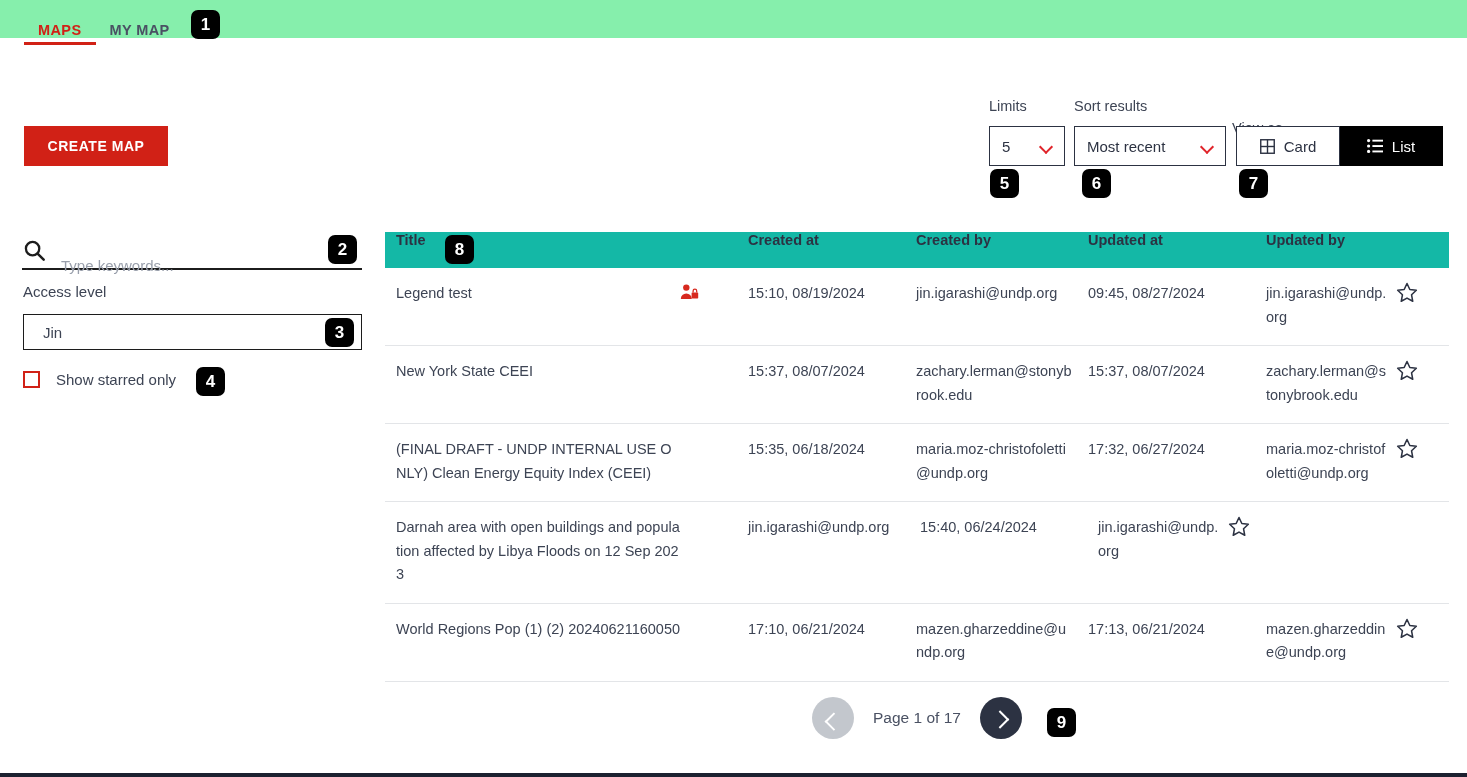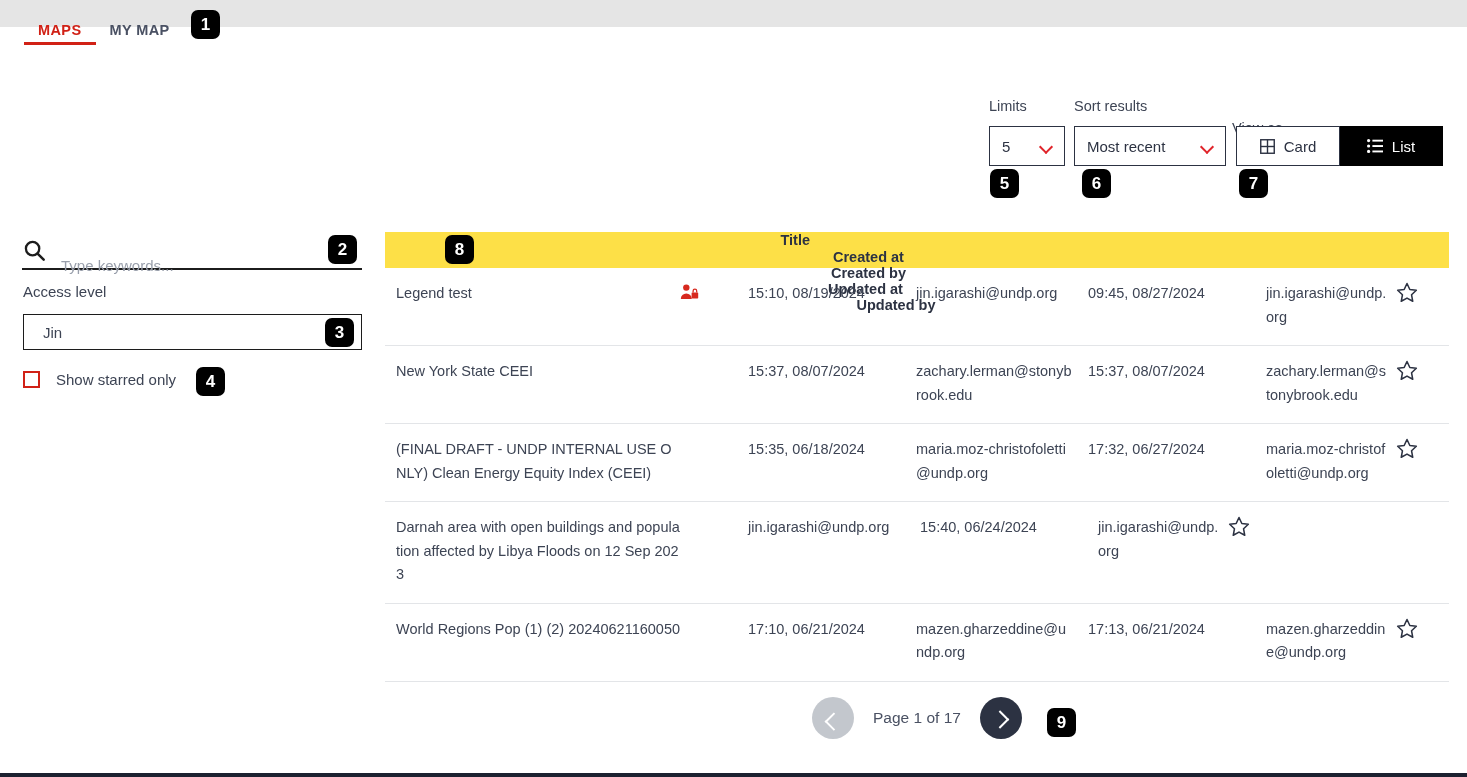--- a/index.html
+++ b/index.html
@@ -11,22 +11,22 @@
     font-family: "Liberation Sans", sans-serif;
     color: #2c3242;
     overflow: hidden;
   }
 
   .page { position: relative; width: 1467px; height: 777px; }
 
   
   .topbar {
     position: absolute; left: 0; top: 0;
-    width: 1467px; height: 27px;
-    background: #e5e5e5;
+    width: 1467px; height: 38px;
+    background: #86efac;
   }
   .tabs {
     position: absolute; left: 24px; top: 0;
     height: 45px;
     display: flex; align-items: flex-start;
   }
   .tab {
     position: relative;
     height: 45px;
     padding: 14px 14px 0 14px;
@@ -189,27 +189,26 @@
   .cbox {
     width: 17px; height: 17px;
     border: 2px solid #d12116;
     background: #ffffff;
   }
   .starred-lbl { font-size: 15px; color: #3d4454; }
 
   
   .table { position: absolute; left: 385px; top: 232px; width: 1064px; }
   .thead {
-    background: #fde047;
+    background: #14b8a6;
     height: 36px;
-    display: flex; align-items: center;
+    display: flex; 
     font-size: 14.5px;
     font-weight: bold;
     color: #2c3242;
-    flex-direction: column;
   }
   .trow {
     display: flex;
     border-bottom: 1px solid #e3e5e8;
     font-size: 14.5px;
     color: #3d4454;
     padding: 14px 0 16px 0;
     line-height: 23.5px;
   }
   .c-title  { width: 295px; padding-left: 11px; word-break: break-all; }
@@ -263,20 +262,21 @@
 
 <div class="page">
 
   <div class="topbar">
     <div class="tabs">
       <button class="tab active">MAPS</button>
       <button class="tab">MY MAP</button>
     </div>
   </div>
 
+  <button class="create-map">CREATE MAP</button>
 
   <div class="ctrl-label lbl-limits">Limits</div>
   <div class="select-box sel-limits">
     <span class="val">5</span>
     <span class="caret"></span>
   </div>
 
   <div class="ctrl-label lbl-sort">Sort results</div>
   <div class="select-box sel-sort">
     <span class="val">Most recent</span>

